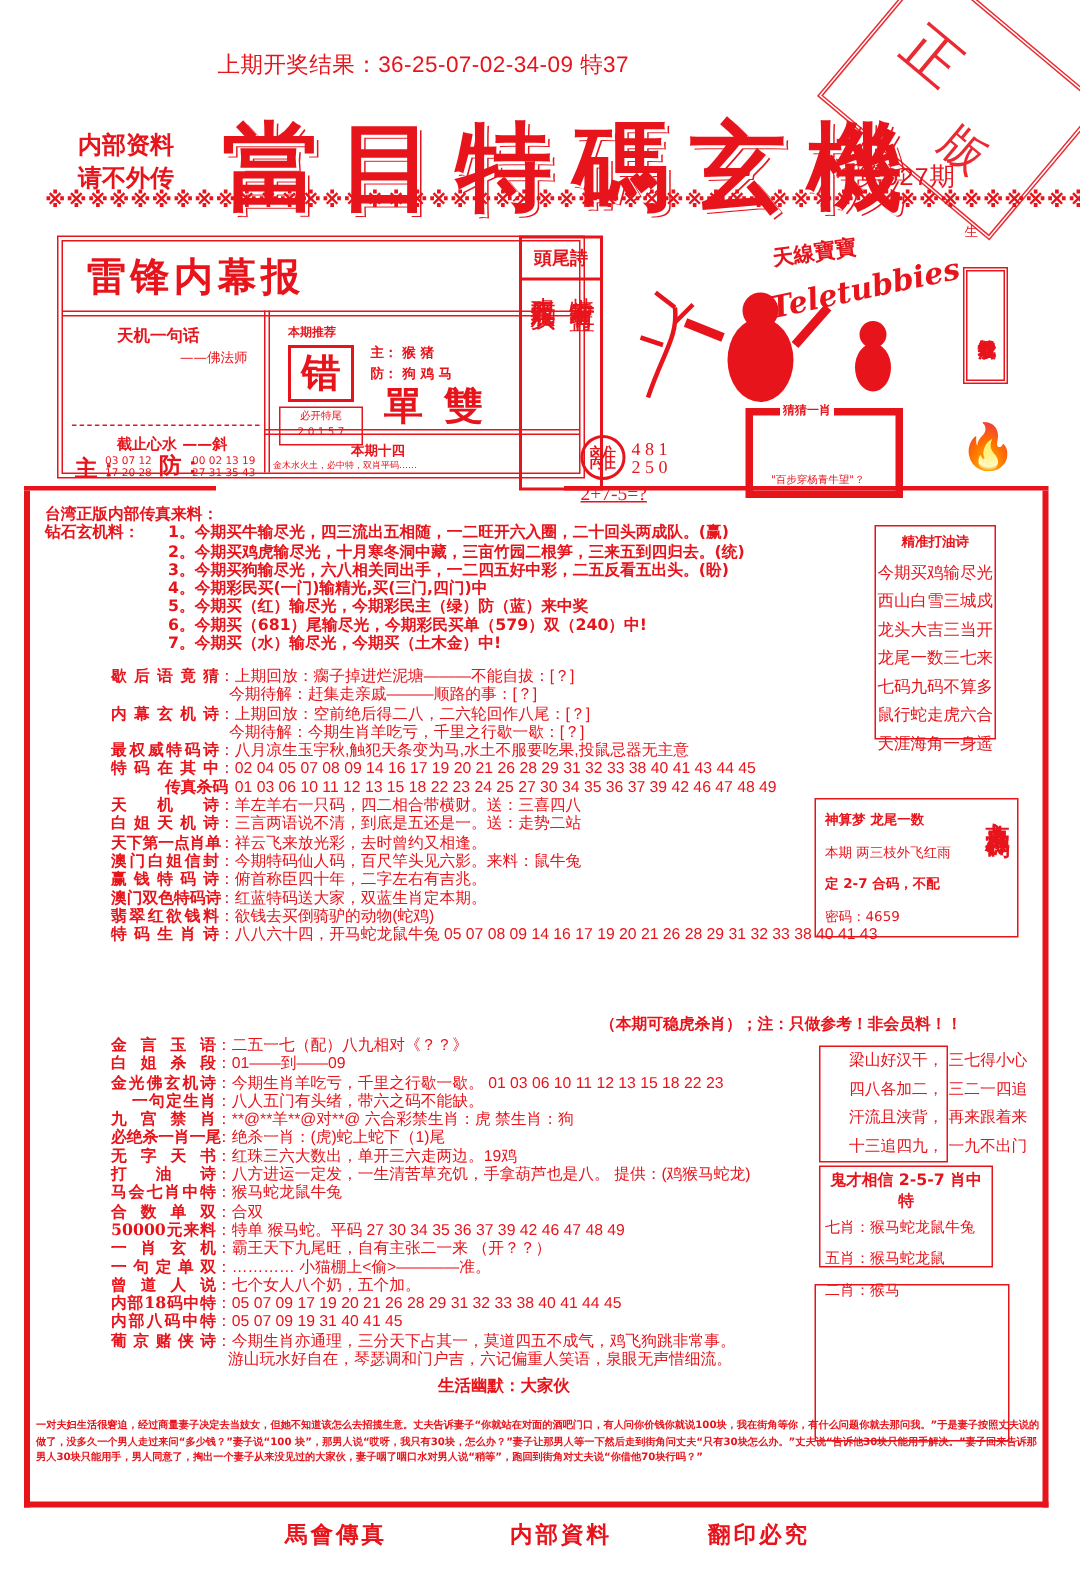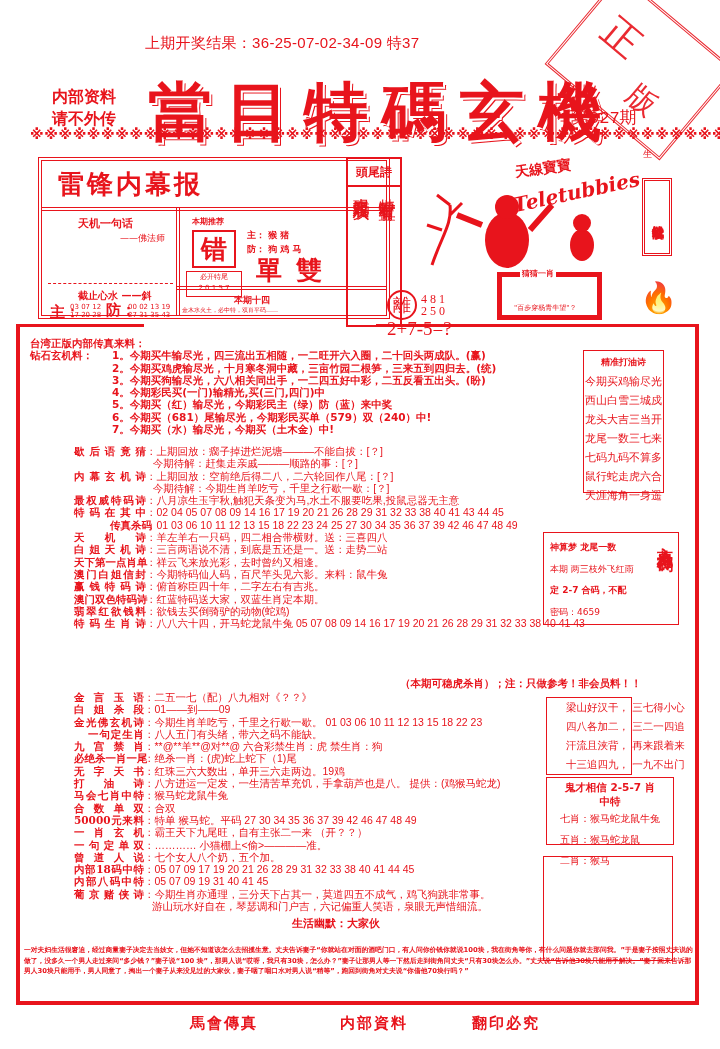--- a/index.html
+++ b/index.html
@@ -34,21 +34,21 @@
   .poem { left: 346px; top: 157px; width: 56px; height: 170px; border: 2px solid #e8141c; }
   .poem .ph { height: 28px; border-bottom: 2px solid #e8141c; text-align: center; font-size: 12px; font-weight: bold; line-height: 26px; font-family: "DejaVu Serif", serif; }
   .poem .cols { display: flex; justify-content: space-around; padding-top: 4px; }
   .poem .col { writing-mode: vertical-rl; font-size: 17px; line-height: 19px; letter-spacing: -1px; font-family: "DejaVu Sans", sans-serif; }
 
   
   .tele-title { left: 515px; top: 160px; font-size: 14px; font-weight: bold; transform: rotate(-8deg); font-family: "DejaVu Serif", serif; }
   .tele-logo { left: 512px; top: 180px; font-size: 20px; font-weight: bold; font-style: italic; transform: rotate(-12deg); font-family: "DejaVu Serif", serif; }
   .li-box { left: 387px; top: 290px; font-size: 16px; line-height: 18px; font-family: "Liberation Serif", serif; }
   .li-box .li { display:inline-block; border: 2px solid #e8141c; border-radius: 50%; width: 30px; height: 30px; text-align:center; line-height: 26px; font-size: 18px; vertical-align: middle; }
-  .frame { left: 497px; top: 272px; width: 105px; height: 48px; border: 5px solid #e8141c; }
+  .frame { left: 497px; top: 272px; width: 105px; height: 60px; border: 5px solid #e8141c; }
   .frame .cap { position:absolute; left: 18px; top: -9px; background:#fff; font-size: 8px; font-weight:bold; padding: 0 2px; }
   .frame .q { position:absolute; left: 12px; bottom: 2px; font-size: 7px; white-space: nowrap; }
   .wish { left: 642px; top: 178px; width: 30px; height: 78px; border: 3px double #e8141c; writing-mode: vertical-rl; font-size: 12px; font-weight: bold; text-align:center; line-height: 22px; font-family: "DejaVu Serif", serif; }
   .fire { left: 640px; top: 280px; font-size: 30px; }
   .sheng { left: 643px; top: 148px; font-size: 9px; }
   .zhongla { left: 698px; top: 155px; font-size: 7px; margin-left: 36px; }
 
   
   .mainbox { left: 16px; top: 327px; width: 683px; height: 678px; border-left: 4px solid #e8141c; border-right: 4px solid #e8141c; border-bottom: 4px solid #e8141c; }
   .mainbox-top-l { left: 16px; top: 324px; width: 128px; border-top: 3px solid #e8141c; }
@@ -61,21 +61,21 @@
   .lbl.w2 { width: 70px; }
   .val { font-family: "Liberation Sans", sans-serif; }
 
   
   .rbox { border: 1.5px solid #e8141c; font-family: "DejaVu Sans", sans-serif; font-size: 11px; }
   .jingzhun { left: 583px; top: 350px; width: 81px; height: 143px; text-align:center; line-height: 19px; padding-top: 2px; }
   .jingzhun .h { font-size: 9px; font-weight: bold; }
   .shen { left: 543px; top: 532px; width: 136px; height: 93px; padding: 4px 6px; font-size: 9px; line-height: 21.5px; }
   .shen .big { position:absolute; right: 2px; top: 2px; writing-mode: vertical-rl; font-size: 16px; font-weight: bold; font-family: "DejaVu Serif", serif; letter-spacing: 2px;}
   .liang { left: 546px; top: 697px; width: 86px; height: 78px; font-size: 10.5px; line-height: 19px; padding-left: 19px; white-space: nowrap; }
-  .guicai { left: 546px; top: 777px; width: 128px; height: 68px; padding: 2px 13px; font-size: 10px; line-height: 21px; }
+  .guicai { left: 546px; top: 777px; width: 116px; height: 68px; padding: 2px 3px; font-size: 10px; line-height: 21px; }
   .guicai .h { font-weight: bold; text-align:center; font-size: 10.5px; line-height: 14px; }
   .emptybox { left: 543px; top: 856px; width: 130px; height: 105px; }
 
   .joke { left: 24px; top: 945px; width: 670px; font-size: 6.8px; line-height: 10.5px; white-space: normal; font-family: "DejaVu Sans", sans-serif; font-weight: bold; }
 
   .footer { top: 1014px; font-size: 15px; font-weight: bold; font-family: "DejaVu Serif", serif; letter-spacing: 2px; }
 </style>
 </head>
 <body>
 
@@ -141,21 +141,21 @@
   <circle cx="170" cy="38" r="9" fill="#e8141c"></circle>
 </svg>
 <div class="abs tele-title red">天線寶寶</div>
 <div class="abs tele-logo red">Teletubbies</div>
 <div class="abs li-box red">
   <span class="li">離</span>
   <span style="display:inline-block;vertical-align:middle;font-size:12px;line-height:12px;">
     <div>4 8 1</div>
     <div>2 5 0</div>
   </span>
-  <div style="font-size:19px;">2+7-5=?</div>
+  <div style="font-size:13px;text-decoration:underline;">2+7-5=?</div>
 </div>
 <div class="abs frame">
   <span class="cap red">猜猜一肖</span>
   <span class="q red">"百步穿杨青牛望"？</span>
 </div>
 <div class="abs sheng red">生</div>
 <div class="abs zhongla red">中啦!</div>
 <div class="abs wish red">欲钱看红绿波</div>
 <div class="abs fire">🔥</div>
 

